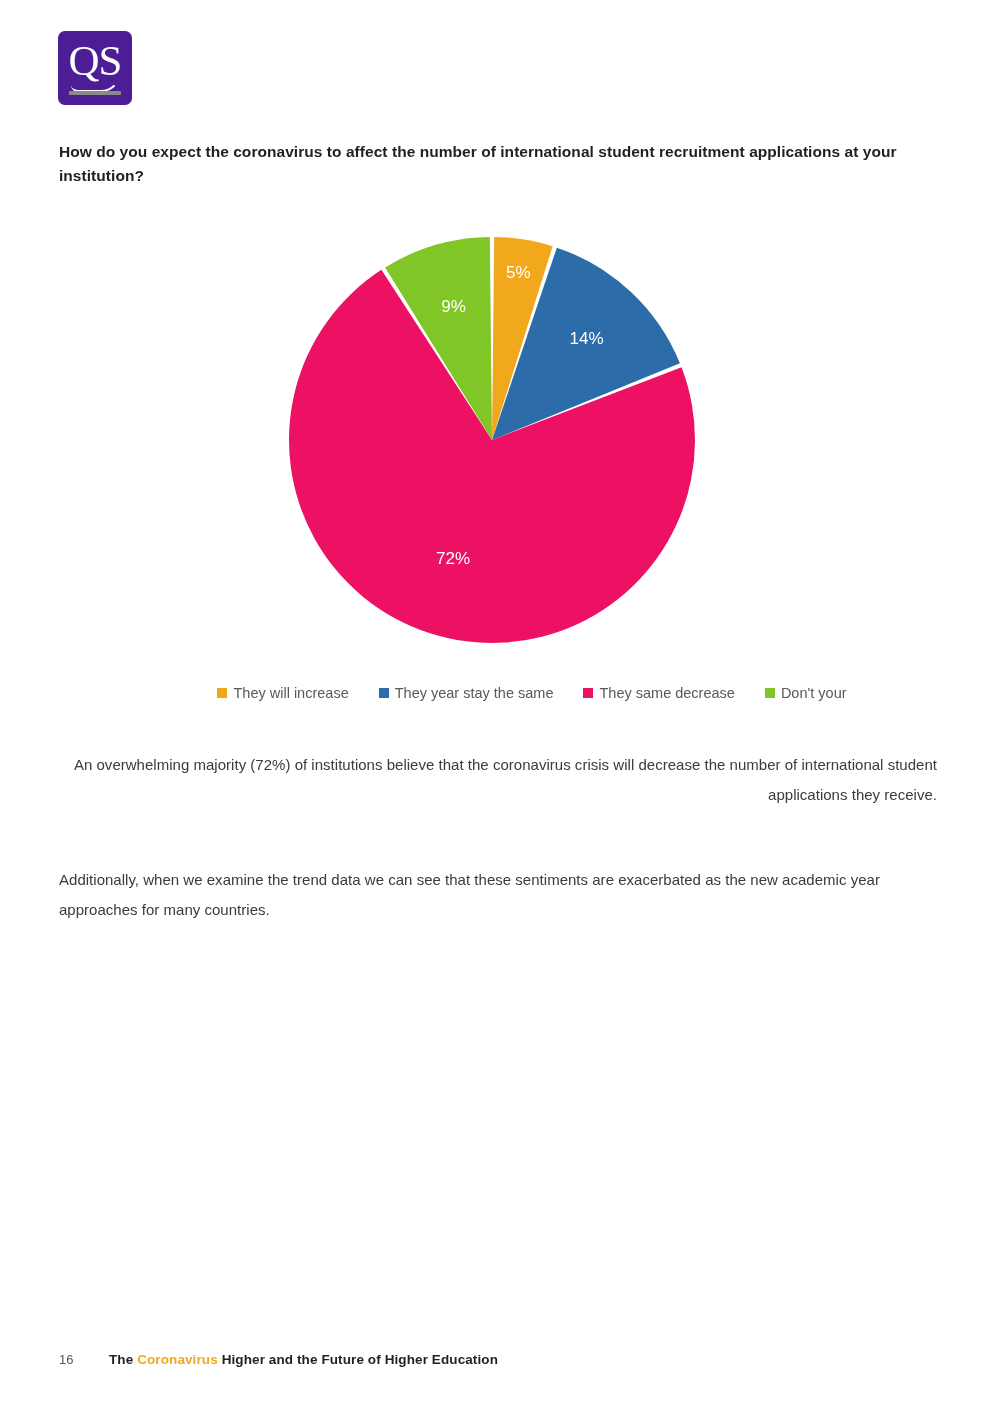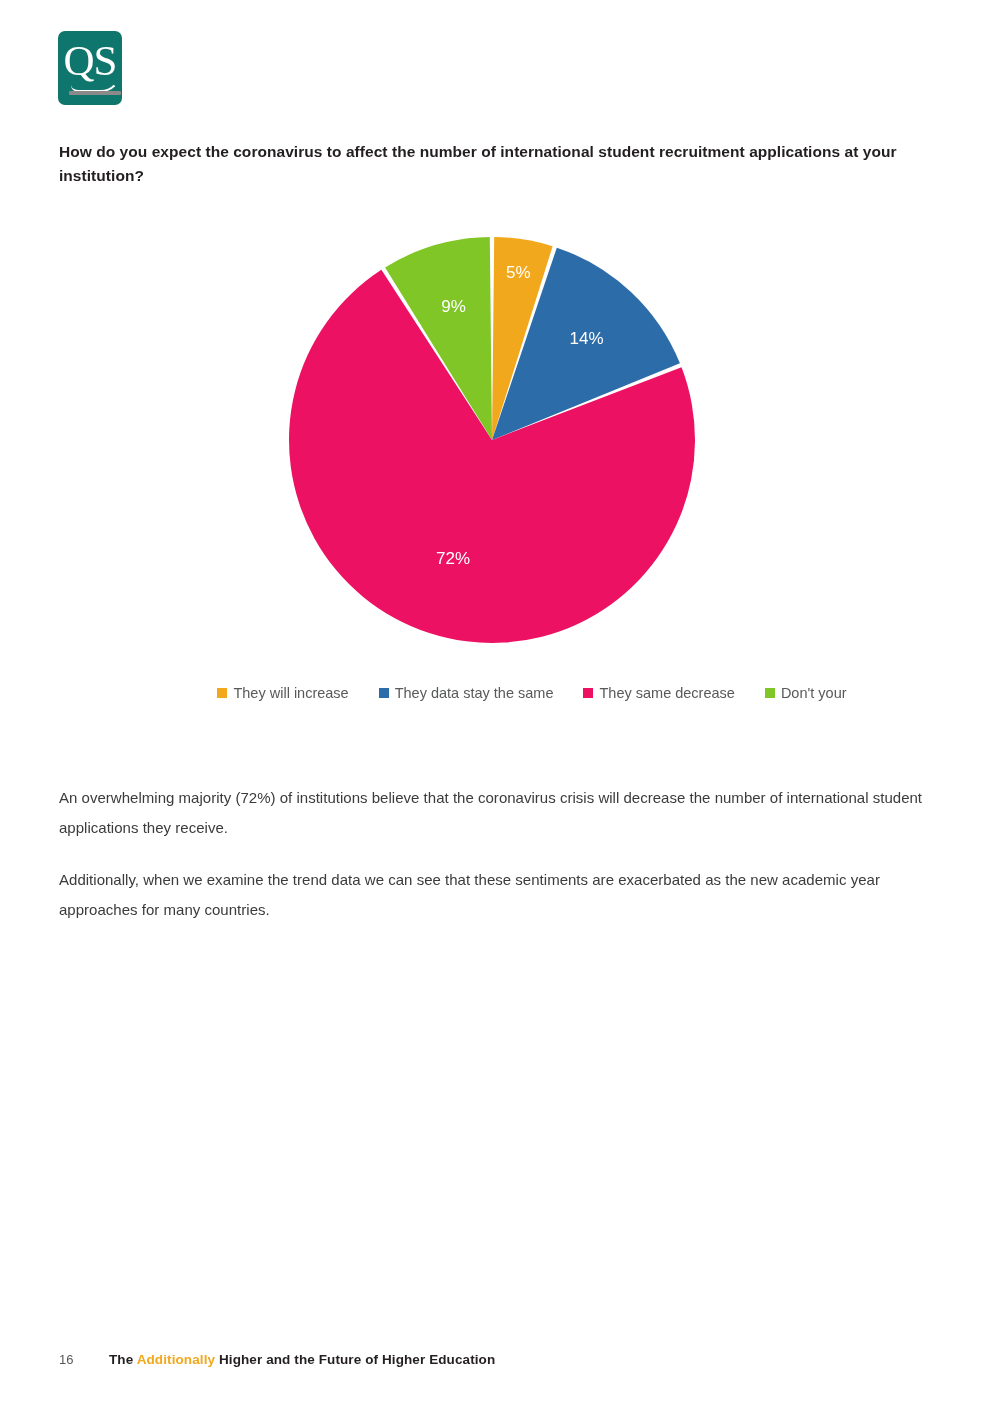--- a/index.html
+++ b/index.html
@@ -18,23 +18,23 @@
 
   
   .logo-wrap {
     position: absolute;
     left: 58px;
     top: 31px;
     width: 74px;
     height: 74px;
   }
   .logo-square {
-    width: 64px;
+    width: 74px;
     height: 74px;
-    background: #0f766e;
+    background: #4c1d95;
     border-radius: 7px;
     position: relative;
   }
   .logo-letters {
     position: absolute;
     left: 0;
     right: 0;
     top: 5px;
     text-align: center;
     font-family: "Liberation Serif", serif;
@@ -129,21 +129,21 @@
   
   .body-text {
     position: absolute;
     left: 59px;
     width: 878px;
     font-size: 15px;
     color: #3b3b3b;
     line-height: 30px;
     letter-spacing: 0.02px;
   }
-  #para-1 { top: 768px; }
+  #para-1 { top: 735px; text-align: right; }
   #para-2 { top: 850px; }
 
   
   .footer {
     position: absolute;
     left: 59px;
     bottom: 36px;
     display: flex;
     align-items: baseline;
   }
@@ -194,31 +194,31 @@
   </svg>
 </div>
 
 <div class="legend">
   <div class="legend-item">
     <span class="legend-swatch" id="sw-0" style="background: rgb(242, 168, 29);"></span>
     <span class="legend-label">They will increase</span>
   </div>
   <div class="legend-item">
     <span class="legend-swatch" id="sw-1" style="background: rgb(44, 108, 169);"></span>
-    <span class="legend-label">They data stay the same</span>
+    <span class="legend-label">They year stay the same</span>
   </div>
   <div class="legend-item">
     <span class="legend-swatch" id="sw-2" style="background: rgb(237, 17, 100);"></span>
     <span class="legend-label">They same decrease</span>
   </div>
   <div class="legend-item">
     <span class="legend-swatch" id="sw-3" style="background: rgb(128, 198, 39);"></span>
     <span class="legend-label">Don't your</span>
   </div>
 </div>
 
 <p class="body-text" id="para-1">An overwhelming majority (72%) of institutions believe that the coronavirus crisis will decrease the number of international student applications they receive.</p>
 <p class="body-text" id="para-2">Additionally, when we examine the trend data we can see that these sentiments are exacerbated as the new academic year approaches for many countries.</p>
 
 <div class="footer">
   <span class="footer-page">16</span>
-  <span class="footer-title"><span>The </span><span class="footer-accent">Additionally</span><span> Higher and the Future of Higher Education</span></span>
+  <span class="footer-title"><span>The </span><span class="footer-accent">Coronavirus</span><span> Higher and the Future of Higher Education</span></span>
 </div>
 
 </body></html>

